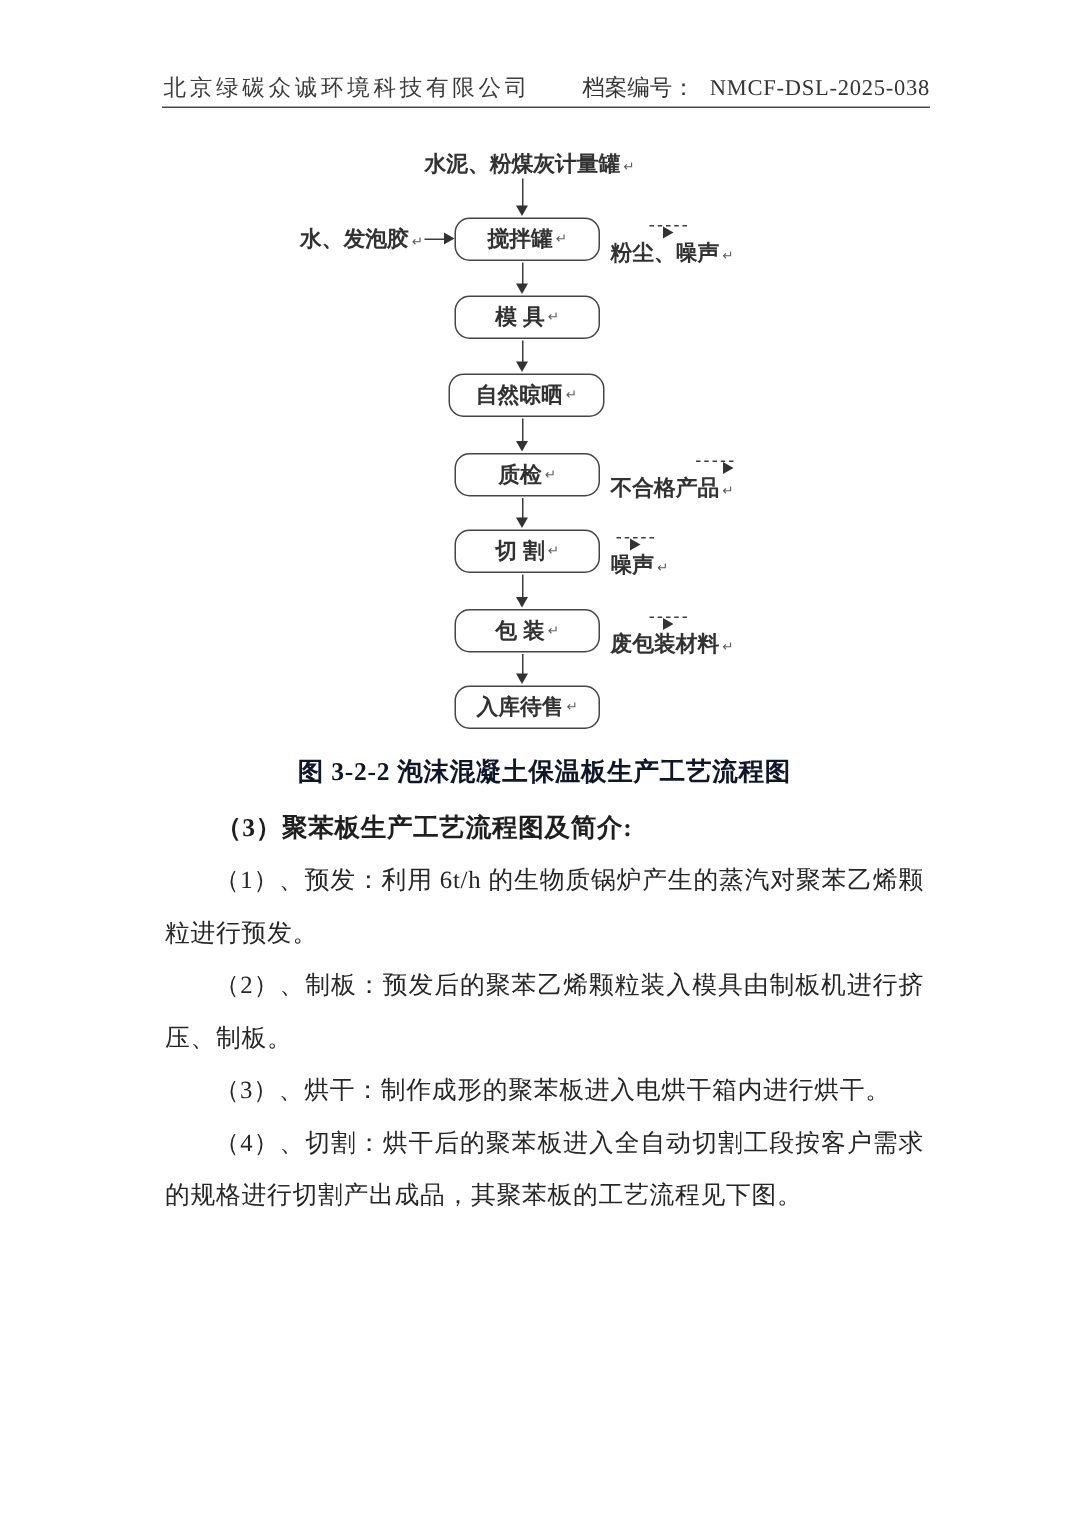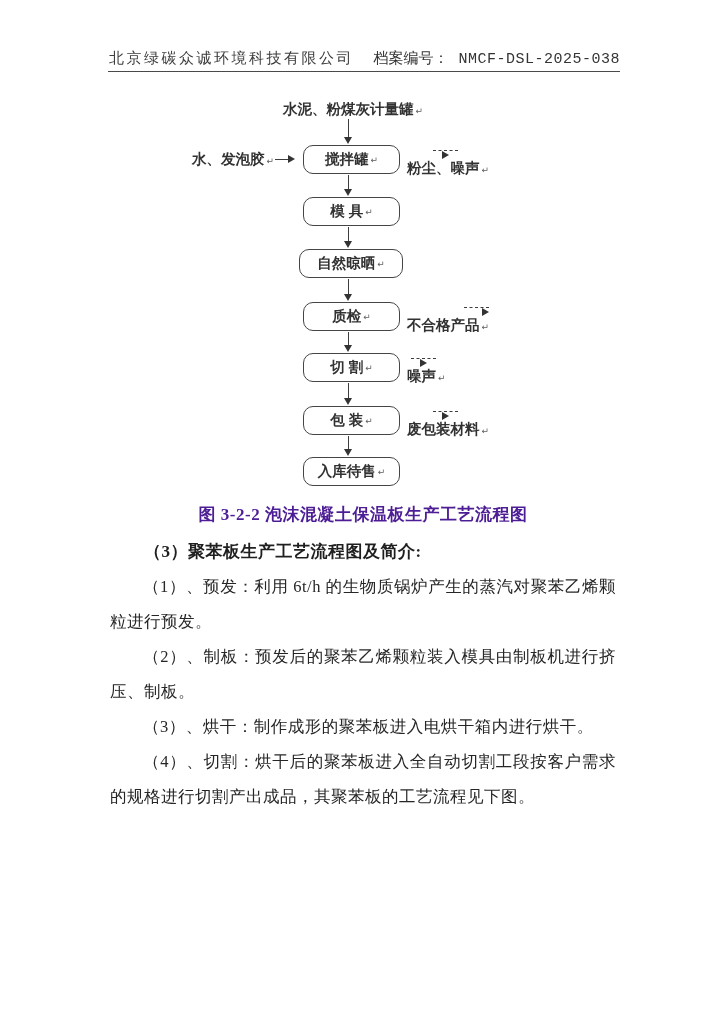--- a/index.html
+++ b/index.html
@@ -17,21 +17,21 @@
   
   .hdr-left {
     position: absolute; left: 109px; top: 49px;
     font-size: 15px; color: #3c3c3c; letter-spacing: 2.5px;
     white-space: nowrap;
   }
   .hdr-right {
     position: absolute; right: 103px; top: 49px;
     font-size: 15px; color: #343434; white-space: nowrap;
   }
-  .hdr-right .docnum { letter-spacing: 0.5px; margin-left: 10px; font-family: Liberation Mono, monospace; }
+  .hdr-right .docnum { letter-spacing: 0.5px; margin-left: 10px; }
   .hdr-rule {
     position: absolute; left: 108px; top: 71px; width: 512px;
     border-top: 1.5px solid #4a4a4a;
   }
 
   
   .fc-text {
     position: absolute;
     font-family: "Liberation Sans", "DejaVu Sans", sans-serif;
     font-weight: 700; font-size: 14.5px; color: #323232;
@@ -53,21 +53,21 @@
   .va .stem {
     position: absolute; left: 3.6px; top: 0; bottom: 6px; width: 0;
     border-left: 1.7px solid #3d3d3d;
   }
   .va .head {
     position: absolute; left: 0; bottom: 0; width: 0; height: 0;
     border-left: 4.5px solid transparent; border-right: 4.5px solid transparent;
     border-top: 7px solid #333333;
   }
   .in-row {
-    position: absolute; left: 192px; top: 150px; height: 18px;
+    position: absolute; left: 200px; top: 150px; height: 18px;
     display: flex; align-items: center;
   }
   .in-row .lbl { width: 80px; text-align: right; }
   .in-row .sline { width: 13px; border-top: 1.7px solid #3d3d3d; margin-left: 3px; }
   .tri-r {
     width: 0; height: 0;
     border-top: 4.5px solid transparent; border-bottom: 4.5px solid transparent;
     border-left: 7px solid #333333;
   }
   .out-row {
@@ -81,21 +81,21 @@
     font-weight: 700; font-size: 14.5px; color: #323232; white-space: nowrap;
   }
 
   
   .content {
     position: absolute; left: 110px; top: 498px; width: 506px;
     color: #262626;
   }
   .caption {
     text-align: center; font-weight: 700; font-size: 17px;
-    color: #4c1d95; margin-top: 5px; letter-spacing: 0.5px;
+    color: #0f172a; margin-top: 5px; letter-spacing: 0.5px;
   }
   .sec-heading {
     font-weight: 700; font-size: 17px; color: #1f1f1f;
     margin-top: 14px; text-indent: 2em; letter-spacing: 0.5px;
   }
   .para {
     font-size: 16.5px; line-height: 35px; text-indent: 2em;
     text-align: justify; color: #262626; letter-spacing: 0.5px;
   }
   .para:first-of-type { margin-top: 6px; }

